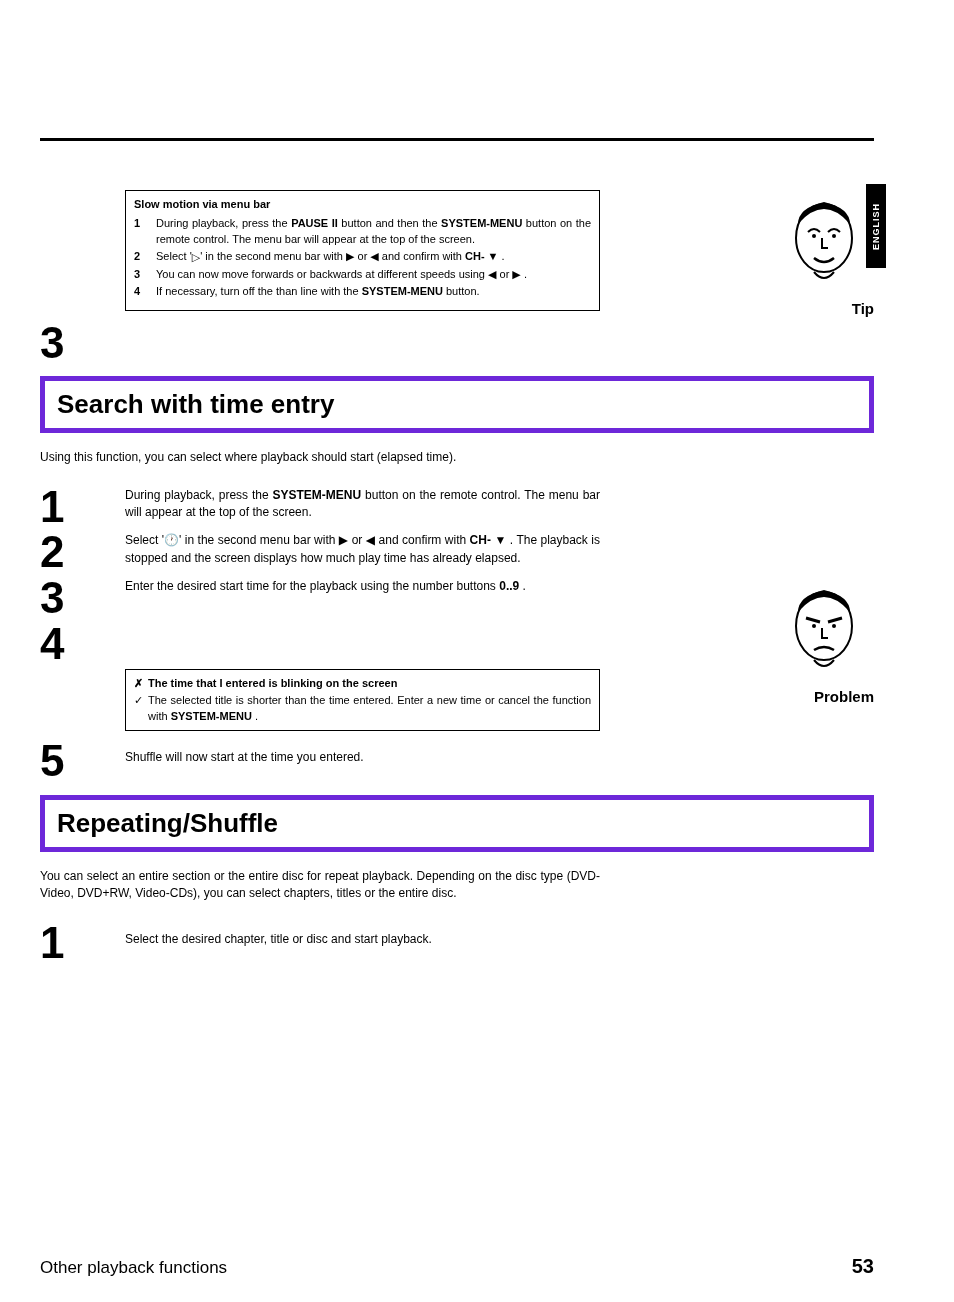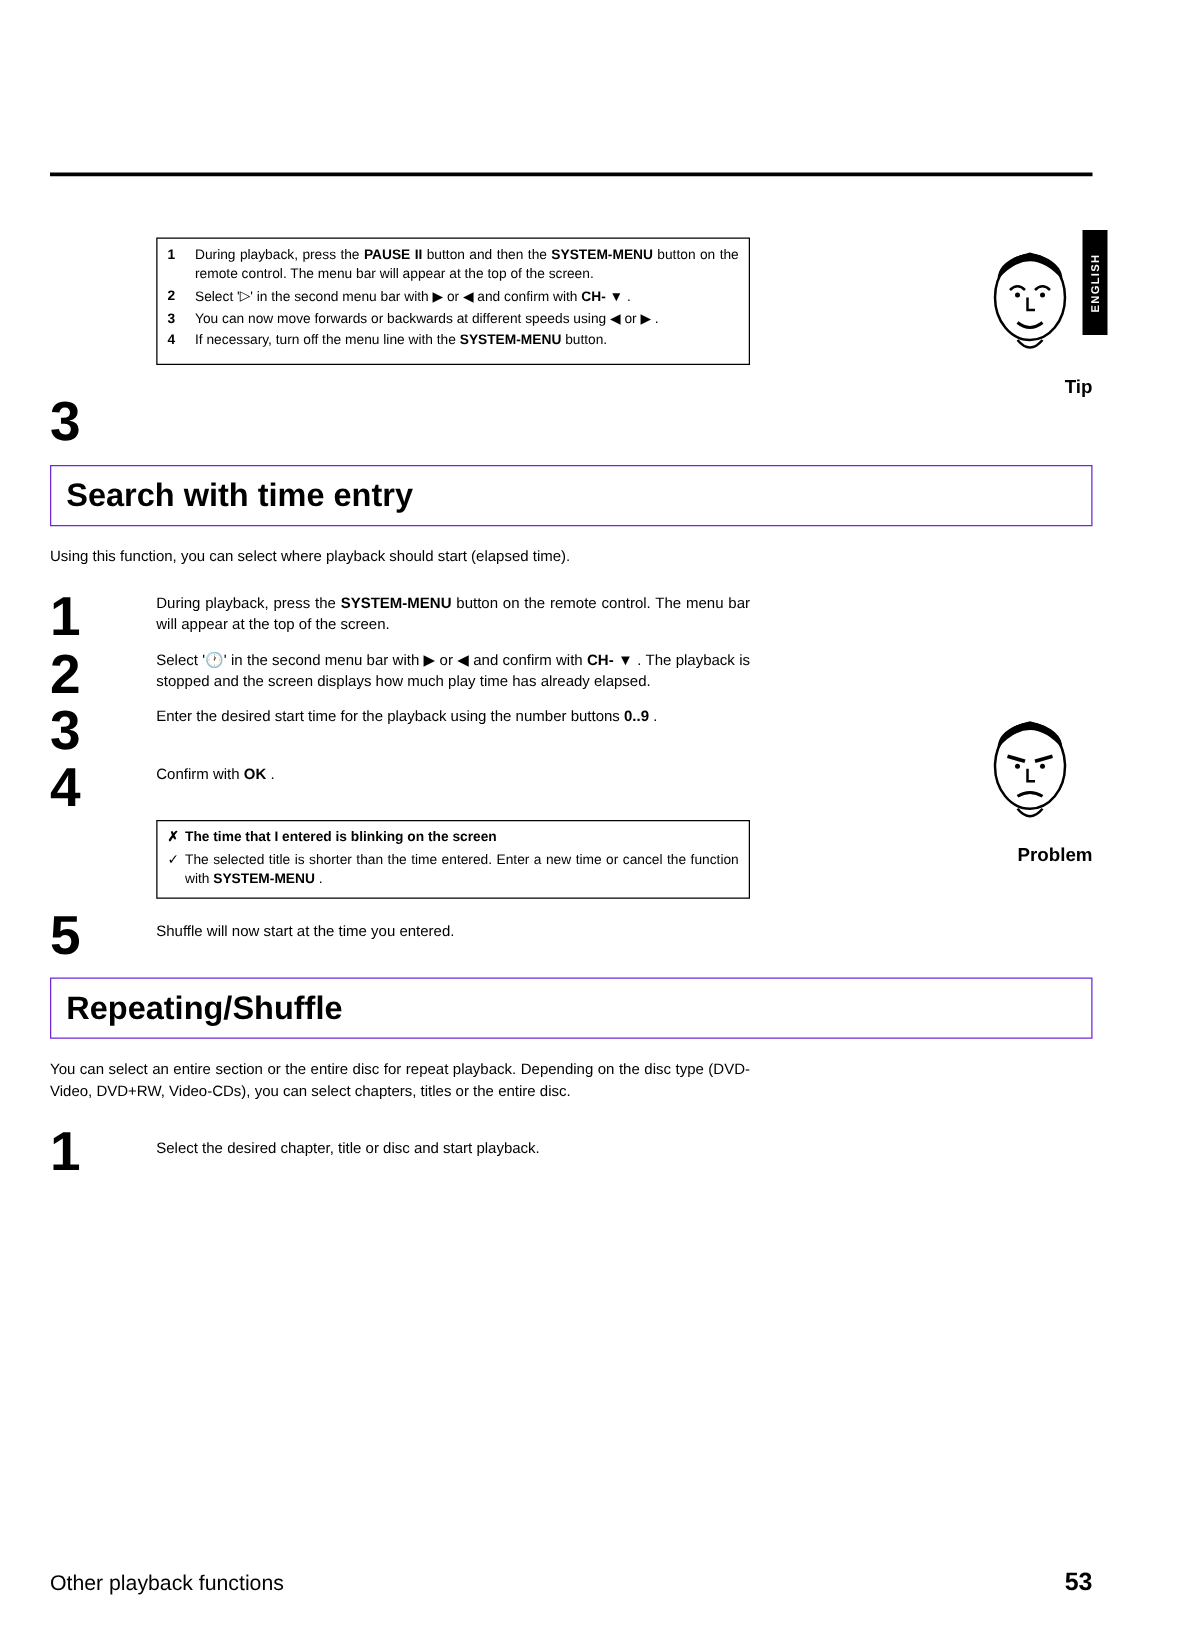--- a/index.html
+++ b/index.html
@@ -11,21 +11,21 @@
   .col-left { width: 85px; flex-shrink: 0; }
   .col-main { width: 475px; }
   .col-right { width: 100px; margin-left: 15px; flex-shrink: 0; text-align: center; }
   .bignum { font-size: 44px; font-weight: 900; line-height: 0.9; font-family: "Arial Black", Arial, sans-serif; }
   .tipbox { border: 1px solid #000; padding: 6px 8px 8px 8px; font-size: 11px; line-height: 1.4; margin-left: 85px; width: 475px; margin-bottom: 12px; }
   .tipbox-title { font-weight: bold; margin-bottom: 4px; }
   .tipbox-row { display: flex; margin-bottom: 2px; }
   .tipbox-num { width: 22px; flex-shrink: 0; font-weight: bold; }
   .tipbox-txt { flex: 1; text-align: justify; }
   .caption { font-weight: bold; font-size: 15px; margin-top: 6px; text-align: right; }
-  .section-title-box { border: 1px solid #6d28d9; padding: 8px 12px; margin: 14px 0 16px 0; }
+  .section-title-box { border: 5px solid #6d28d9; padding: 8px 12px; margin: 14px 0 16px 0; }
   .section-title { font-size: 26px; font-weight: 900; font-family: "Arial Black", Arial, sans-serif; }
   .body-text { font-size: 12px; line-height: 1.45; text-align: justify; }
   .intro-text { font-size: 12px; line-height: 1.45; margin-bottom: 20px; }
   .step-block { display: flex; margin-bottom: 6px; }
   .step-block .col-left { display:flex; align-items:flex-start; }
   .problembox { border: 1px solid #000; padding: 6px 8px; font-size: 11px; line-height: 1.4; margin-left: 85px; width: 475px; margin-top: 6px; margin-bottom: 10px; }
   .prob-title-row { display:flex; align-items:flex-start; }
   .prob-x { width: 14px; flex-shrink:0; font-weight: bold; }
   .prob-check { width: 14px; flex-shrink:0; }
   .prob-line { font-weight: bold; }
@@ -42,40 +42,41 @@
 
 <div class="page">
   <div class="hr-top"></div>
   <div class="lang-tab">ENGLISH</div>
 
   <div class="content">
 
     <div style="display:flex;">
       <div style="flex:1;">
         <div class="tipbox">
+          <div class="tipbox-title">Slow motion via menu bar</div>
           <div class="tipbox-row">
             <div class="tipbox-num">1</div>
             <div class="tipbox-txt">
               <span>During playback, press the </span><b>PAUSE II</b><span> button and then the </span><b>SYSTEM-MENU</b><span> button on the remote control. The menu bar will appear at the top of the screen.</span>
             </div>
           </div>
           <div class="tipbox-row">
             <div class="tipbox-num">2</div>
             <div class="tipbox-txt">
               <span>Select '</span><span class="icon">▷</span><span>' in the second menu bar with ▶ or ◀ and confirm with </span><b>CH- ▼</b><span> .</span>
             </div>
           </div>
           <div class="tipbox-row">
             <div class="tipbox-num">3</div>
             <div class="tipbox-txt">You can now move forwards or backwards at different speeds using ◀ or ▶ .</div>
           </div>
           <div class="tipbox-row">
             <div class="tipbox-num">4</div>
             <div class="tipbox-txt">
-              <span>If necessary, turn off the menu line with the </span><b>SYSTEM-MENU</b><span> button.</span>
+              <span>If necessary, turn off the than line with the </span><b>SYSTEM-MENU</b><span> button.</span>
             </div>
           </div>
         </div>
       </div>
       <div class="col-right tip-side">
         <svg class="face-svg" viewBox="0 0 80 100">
           <ellipse cx="40" cy="48" rx="28" ry="34" fill="#fff" stroke="#000" stroke-width="2"></ellipse>
           <path d="M14 34 Q40 4 66 34 Q66 18 40 12 Q14 18 14 34" fill="#000"></path>
           <path d="M24 42 Q30 36 36 42" fill="none" stroke="#000" stroke-width="2"></path>
           <path d="M44 42 Q50 36 56 42" fill="none" stroke="#000" stroke-width="2"></path>
@@ -125,23 +126,20 @@
               <div class="bignum">3</div>
             </div>
           <div class="col-main body-text">
             <span>Enter the desired start time for the playback using the number buttons </span><b>0..9</b><span> .</span>
           </div>
         </div>
         <div class="step-block">
           <div class="col-left">
               <div class="bignum">4</div>
             </div>
-          <div class="col-main body-text">
-            <span>Confirm with </span><b>OK</b><span> .</span>
-          </div>
         </div>
 
         <div class="problembox">
           <div class="prob-title-row">
             <div class="prob-x">✗</div>
             <div class="prob-line">The time that I entered is blinking on the screen</div>
           </div>
           <div class="prob-title-row" style="margin-top:2px;">
             <div class="prob-check">✓</div>
             <div style="text-align:justify;">

